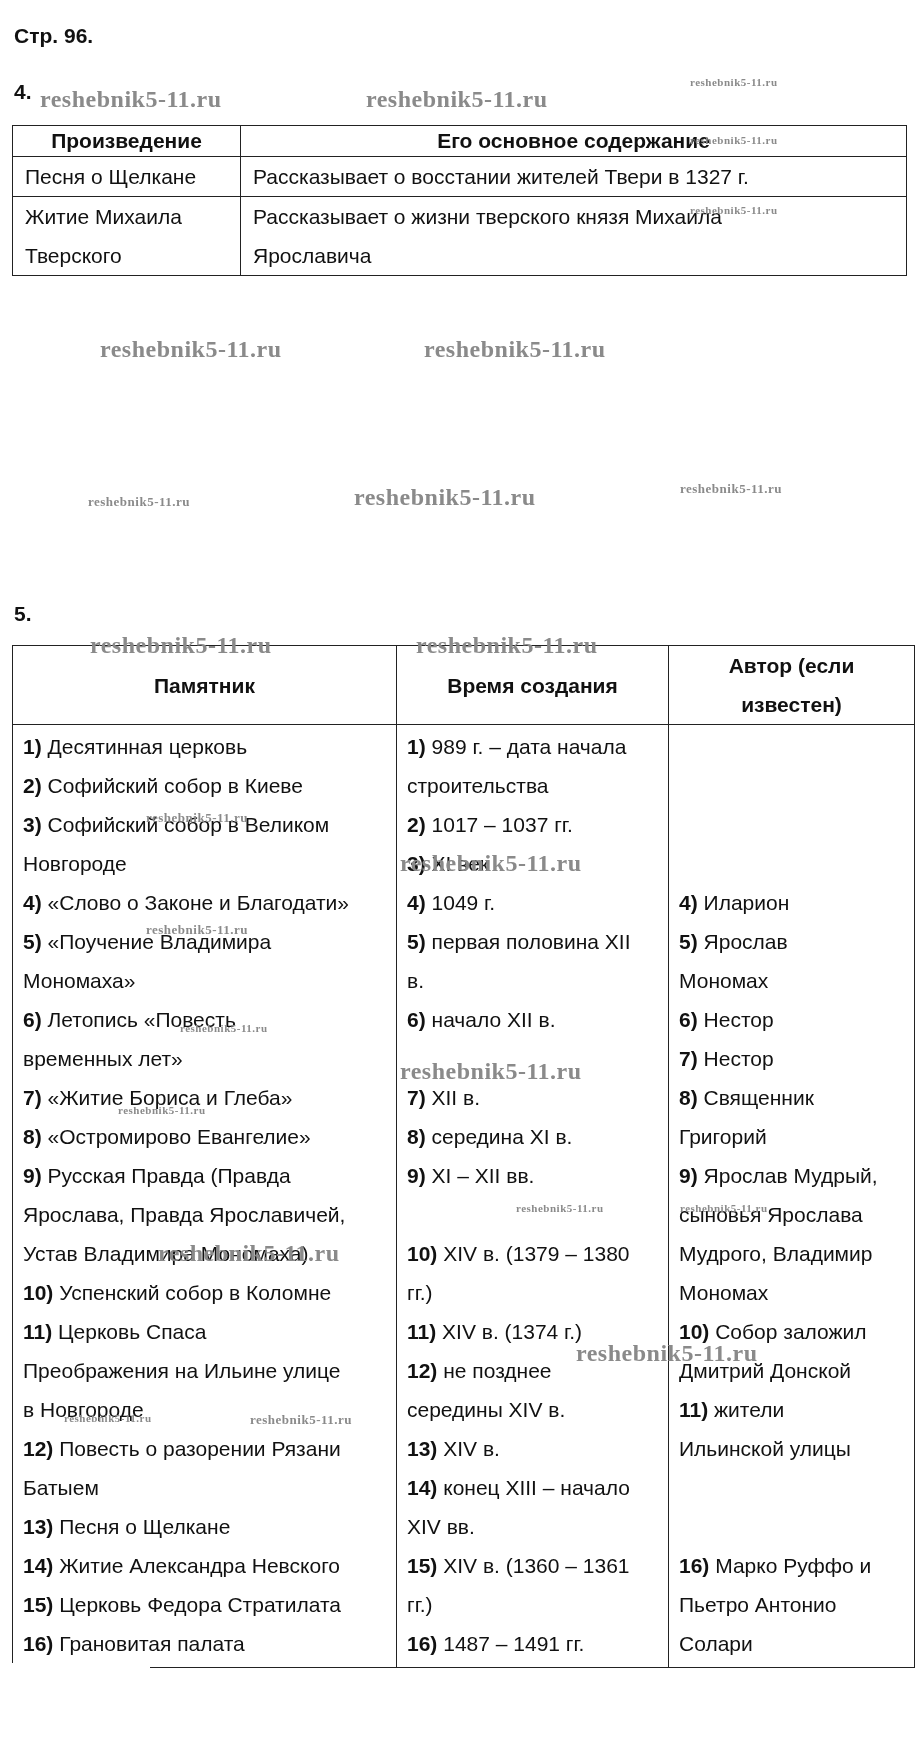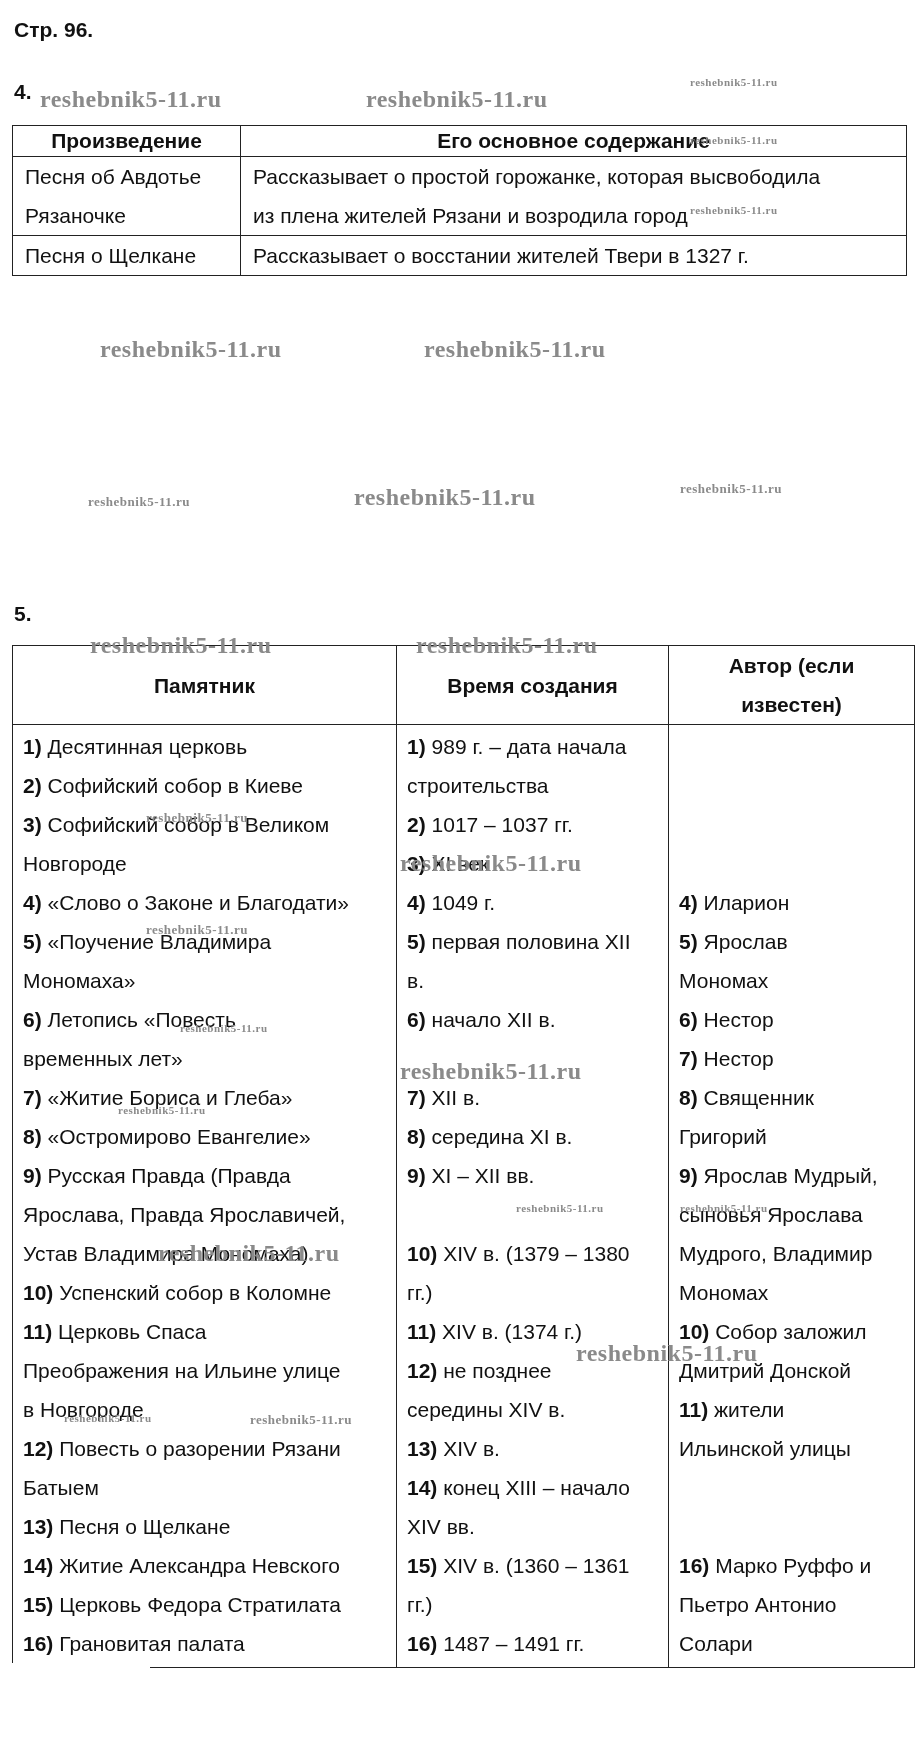--- a/index.html
+++ b/index.html
@@ -1,20 +1,20 @@
 <!DOCTYPE html>
 <html><head>
   <meta charset="utf-8">
   <style>
     html, body { margin: 0; padding: 0; background: #ffffff; }
     body {
       width: 919px; height: 1756px; position: relative; overflow: hidden;
       font-family: "Liberation Sans", sans-serif; color: #111;
     }
-    .page-title { position: absolute; left: 14px; top: 18px; font-size: 21px; font-weight: bold; }
+    .page-title { position: absolute; left: 14px; top: 24px; font-size: 21px; font-weight: bold; }
     .section-num { position: absolute; font-size: 21px; font-weight: bold; }
     table { border-collapse: collapse; position: absolute; table-layout: fixed; }
     td, th { border: 1.5px solid #222; font-size: 21px; vertical-align: top; line-height: 39px; padding: 0 0 0 10px; }
     th { font-weight: bold; text-align: center; vertical-align: middle; padding: 0; margin-top: 18px; }
     #t4 { left: 12px; top: 125px; width: 894px; }
     #t4 td { line-height: 39px; padding: 0 8px 0 12px; }
     #t4 td.mid { vertical-align: middle; }
     #t4 th { line-height: 30px; height: 30px; }
     #t5 { left: 12px; top: 645px; width: 902px; }
     #t5 th { height: 70px; line-height: 39px; }
@@ -41,34 +41,34 @@
     </colgroup>
   <thead>
     <tr>
       <th>Произведение</th>
       <th>Его основное содержание</th>
     </tr>
   </thead>
   <tbody>
     <tr>
       <td>
-        <span class="line">Песня об Авдотье</span>
-        <span class="line">Рязаночке</span>
+        <span class="line">Песня о Щелкане</span>
       </td>
       <td>
-        <span class="line">Рассказывает о простой горожанке, которая высвободила</span>
-        <span class="line">из плена жителей Рязани и возродила город</span>
+        <span class="line">Рассказывает о восстании жителей Твери в 1327 г.</span>
       </td>
     </tr>
     <tr>
       <td>
-        <span class="line">Песня о Щелкане</span>
+        <span class="line">Житие Михаила</span>
+        <span class="line">Тверского</span>
       </td>
       <td>
-        <span class="line">Рассказывает о восстании жителей Твери в 1327 г.</span>
+        <span class="line">Рассказывает о жизни тверского князя Михаила</span>
+        <span class="line">Ярославича</span>
       </td>
     </tr>
   </tbody>
 </table>
 
 <div class="section-num" style="left:14px; top:602px;">5.</div>
 
 <table id="t5">
   <colgroup>
       <col style="width:384px">

